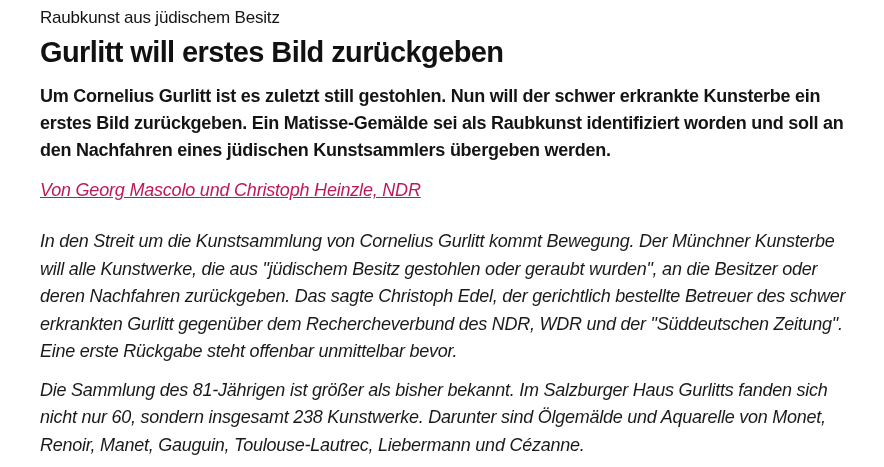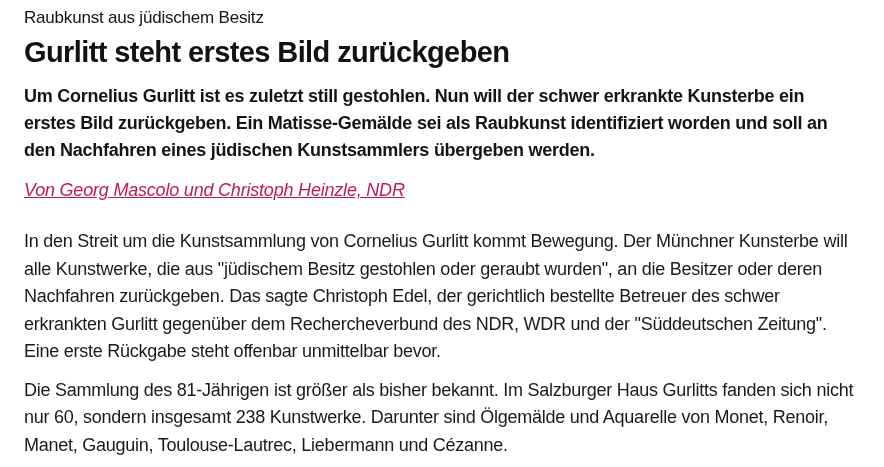--- a/index.html
+++ b/index.html
@@ -9,21 +9,21 @@
   }
   body {
     width: 884px;
     height: 467px;
     overflow: hidden;
     font-family: "Liberation Sans", sans-serif;
     color: #1a1a1a;
     -webkit-font-smoothing: antialiased;
   }
   .article {
-    padding: 8px 26px 0 24px;
+    padding: 8px 26px 0 40px;
   }
   .kicker {
     margin: 0 0 7px 0;
     font-size: 17px;
     font-weight: 400;
     letter-spacing: -0.2px;
     color: #141414;
   }
   .headline {
     margin: 0 0 14px 0;
@@ -51,29 +51,30 @@
     color: #be185d;
     text-decoration: underline;
   }
   .body-paragraph {
     margin: 0 0 11px 0;
     font-size: 18px;
     font-weight: 400;
     line-height: 27.5px;
     letter-spacing: -0.25px;
     color: #1a1a1a;
+    font-style: italic;
   }
 </style>
 </head>
 <body>
 
 <article class="article">
   <p class="kicker">Raubkunst aus jüdischem Besitz</p>
 
-  <h1 class="headline">Gurlitt steht erstes Bild zurückgeben</h1>
+  <h1 class="headline">Gurlitt will erstes Bild zurückgeben</h1>
 
   <p class="lead">Um Cornelius Gurlitt ist es zuletzt still gestohlen. Nun will der schwer erkrankte Kunsterbe ein erstes Bild zurückgeben. Ein Matisse-Gemälde sei als Raubkunst identifiziert worden und soll an den Nachfahren eines jüdischen Kunstsammlers übergeben werden.</p>
 
   <p class="byline">Von Georg Mascolo und Christoph Heinzle, NDR</p>
 
   <p class="body-paragraph">In den Streit um die Kunstsammlung von Cornelius Gurlitt kommt Bewegung. Der Münchner Kunsterbe will alle Kunstwerke, die aus "jüdischem Besitz gestohlen oder geraubt wurden", an die Besitzer oder deren Nachfahren zurückgeben. Das sagte Christoph Edel, der gerichtlich bestellte Betreuer des schwer erkrankten Gurlitt gegenüber dem Rechercheverbund des NDR, WDR und der "Süddeutschen Zeitung". Eine erste Rückgabe steht offenbar unmittelbar bevor.</p>
 
   <p class="body-paragraph">Die Sammlung des 81-Jährigen ist größer als bisher bekannt. Im Salzburger Haus Gurlitts fanden sich nicht nur 60, sondern insgesamt 238 Kunstwerke. Darunter sind Ölgemälde und Aquarelle von Monet, Renoir, Manet, Gauguin, Toulouse-Lautrec, Liebermann und Cézanne.</p>
 </article>
 

